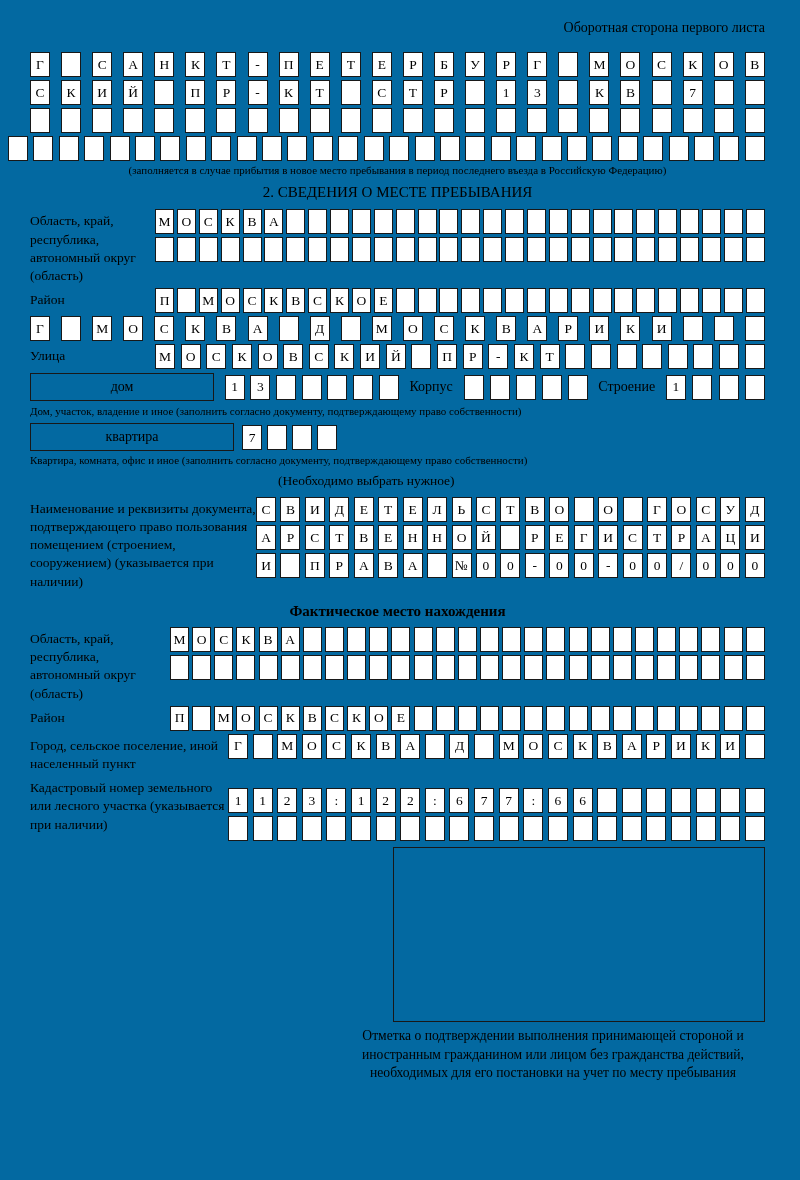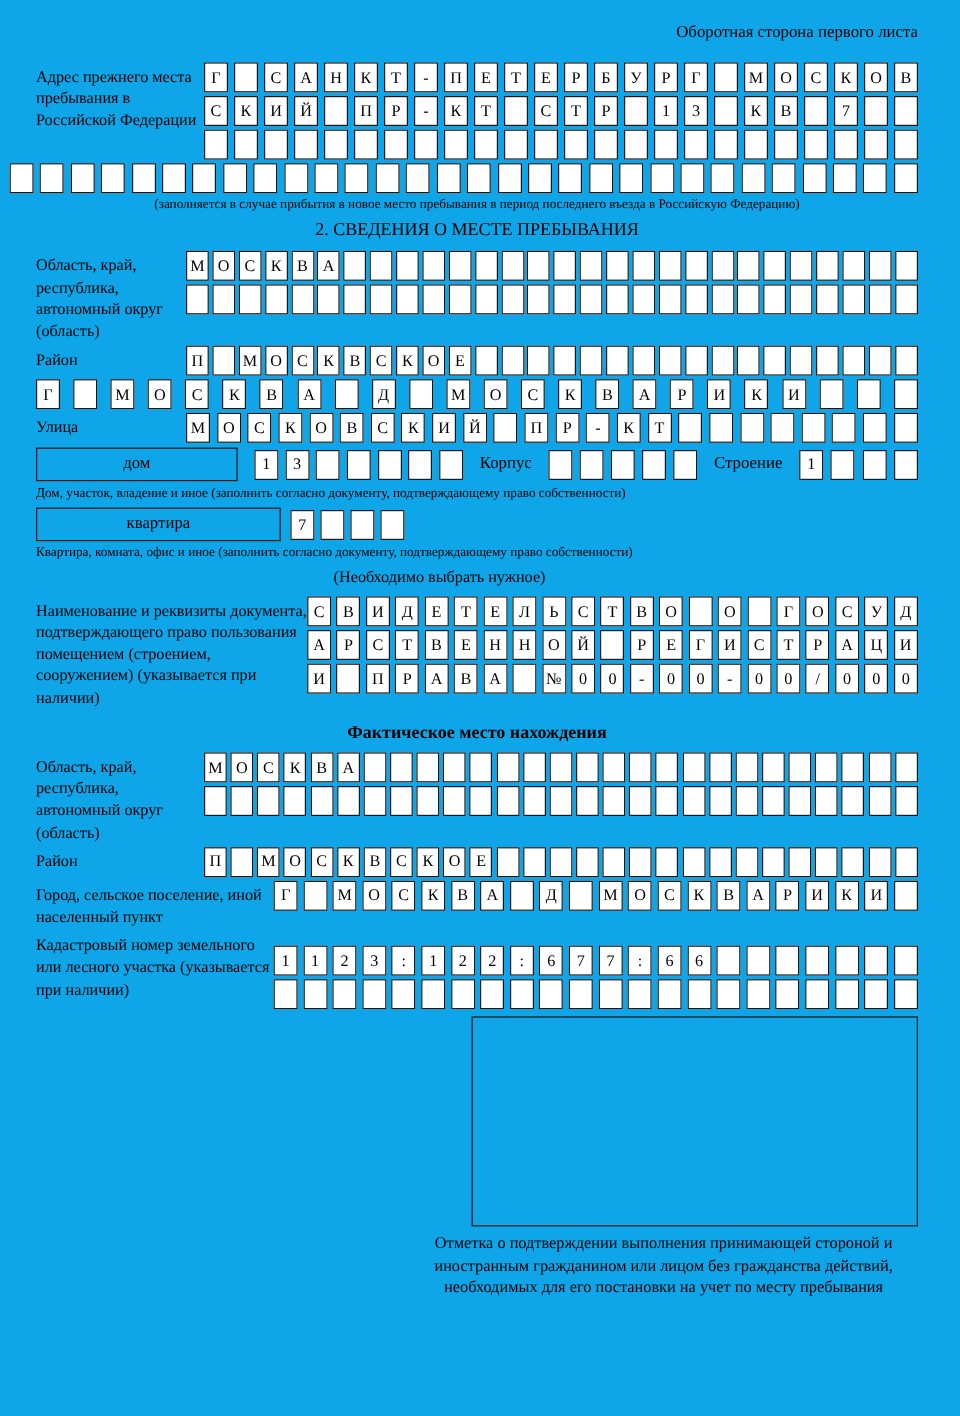--- a/index.html
+++ b/index.html
@@ -1,18 +1,18 @@
 <!DOCTYPE html>
 <html><head>
 <meta charset="utf-8">
 <style>
   * { margin:0; padding:0; box-sizing:border-box; }
   html,body { background:#fff; }
   .page {
-    width:800px; height:1180px; background:#0ea5e9; color:#000;
+    width:800px; height:1180px; background:#0369a1; color:#000;
     font-family:"Liberation Serif", serif;
     padding:20px 35px 0 30px; overflow:hidden; position:relative;
   }
   .header-note { text-align:right; font-size:14px; margin-bottom:16px; }
 
   .frow { display:flex; align-items:flex-start; margin-bottom:3px; }
   .flabel { flex:0 0 auto; font-size:13.5px; line-height:1.35; padding-top:3px; }
   .w140{width:140px} .w125{width:125px} .w147{width:147px} .w198{width:198px} .w226{width:226px}
   .rows { flex:1 1 auto; display:flex; flex-direction:column; gap:3px; min-width:0; }
   .cells { display:flex; justify-content:space-between; }
@@ -23,21 +23,21 @@
     font-size:13.5px; line-height:1; background:#fff;
   }
   .narrow .cell { width:19px; }
   .fullrow { margin-left:-22px; width:calc(100% + 22px); margin-bottom:2px; }
   .caption { font-size:11px; line-height:1.3; margin:2px 0 5px; }
   .center { text-align:center; }
   .sec-title { text-align:center; font-weight:normal; font-size:15px; margin:7px 0 8px; }
 
   .struct-row { display:flex; align-items:center; justify-content:space-between; margin:4px 0 3px; }
   .widebox { height:28px; border:1.5px solid #181818; display:flex; align-items:center; justify-content:center; font-size:14px; }
-  .dom-box { width:168px;text-align:right; } .kv-box { width:204px; }
+  .dom-box { width:184px;text-align:right; } .kv-box { width:204px; }
   .fixw7 { width:174px; } .fixw5 { width:124px; } .fixw4 { width:99px; }
   .inline-label { font-size:14px; white-space:nowrap; }
   .kv-row { display:flex; align-items:center; gap:8px; margin:4px 0 0; }
   .cells.left { justify-content:flex-start; gap:5px; }
 
   .mesto-row { display:flex; align-items:center; font-size:14px; margin-top:9px; }
   .cb { flex:0 0 auto; width:19px; height:24px; border:1.5px solid #181818;
         display:inline-flex; align-items:center; justify-content:center; font-size:13px; }
   .mesto-row .cb { margin:0 11px 0 13px; }
   .opt-gap1 { margin-left:14px; } .opt-gap2 { margin-left:22px; }
@@ -51,21 +51,20 @@
   .stamp-caption { width:424px; margin-left:6px; margin-top:5px; text-align:center; font-size:13.6px; line-height:1.35; }
 </style>
 </head>
 <body>
 
 <div class="page">
 
   <div class="header-note">Оборотная сторона первого листа</div>
 
   <div class="frow">
-    <div class="flabel w140">Адрес прежнего места пребывания в Российской Федерации</div>
     <div class="rows">
       <div class="cells">
           <span class="cell">Г</span>
           <span class="cell"></span>
           <span class="cell">С</span>
           <span class="cell">А</span>
           <span class="cell">Н</span>
           <span class="cell">К</span>
           <span class="cell">Т</span>
           <span class="cell">-</span>

